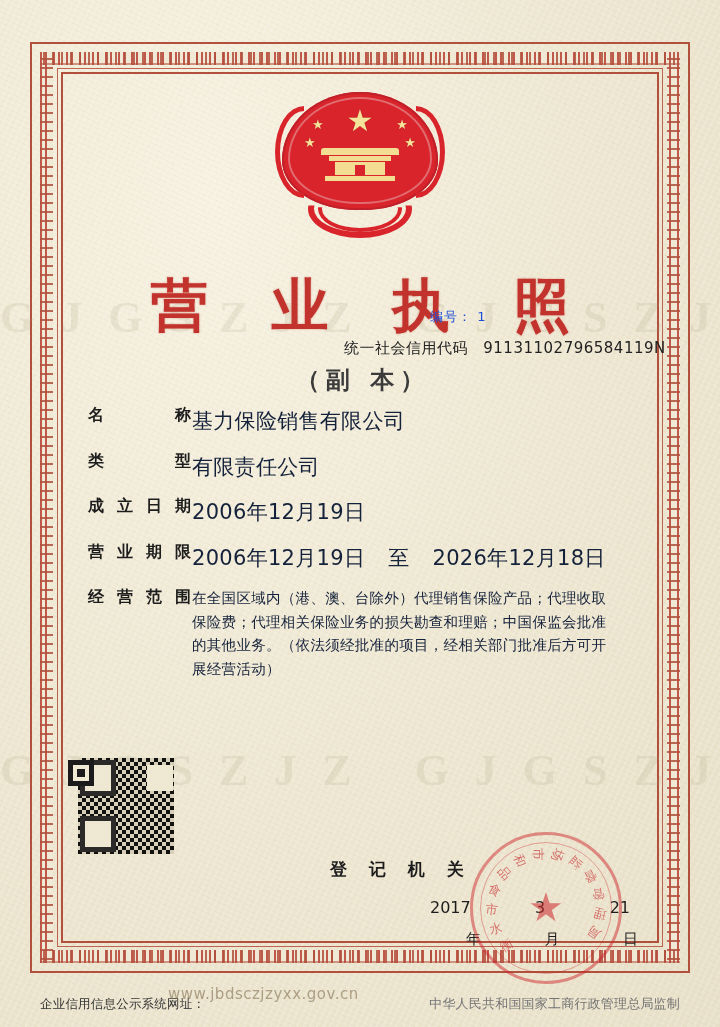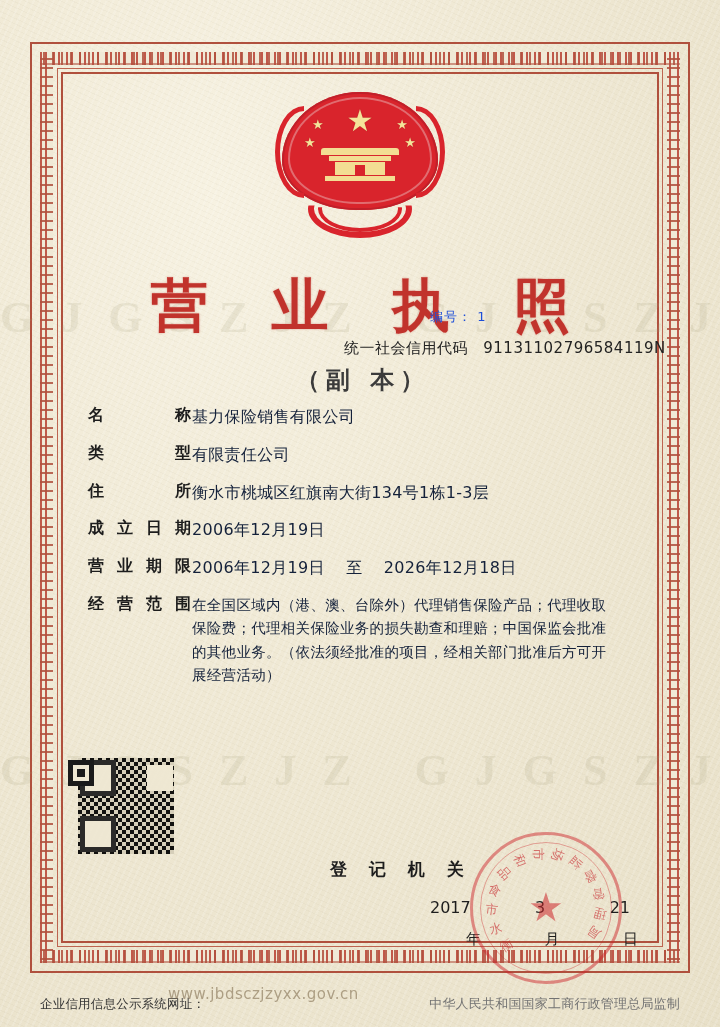--- a/index.html
+++ b/index.html
@@ -278,21 +278,21 @@
     font-size: 16px;
     color: #1d1d1d;
     font-weight: bold;
     letter-spacing: 1px;
     text-align: justify;
     text-align-last: justify;
     font-family: "DejaVu Sans", sans-serif;
   }
   .val {
     flex: 1;
-    font-size: 16px;
+    font-size: 21px;
     color: #14213a;
     line-height: 1.55;
     letter-spacing: .3px;
   }
   .val.small { font-size: 14.5px; line-height: 1.62; }
   .val .seg { display: inline-block; }
   .val .mid { margin: 0 16px; }
 
   
   #qr {
@@ -476,24 +476,20 @@
   <div class="row">
     <div class="lbl">名　称</div>
     <div class="val">基力保险销售有限公司</div>
   </div>
 
   <div class="row">
     <div class="lbl">类　型</div>
     <div class="val">有限责任公司</div>
   </div>
 
-  <div class="row">
-    <div class="lbl">住　所</div>
-    <div class="val">衡水市桃城区红旗南大街134号1栋1-3层</div>
-  </div>
 
 
 
   <div class="row">
     <div class="lbl">成立日期</div>
     <div class="val">2006年12月19日</div>
   </div>
 
   <div class="row">
     <div class="lbl">营业期限</div>

